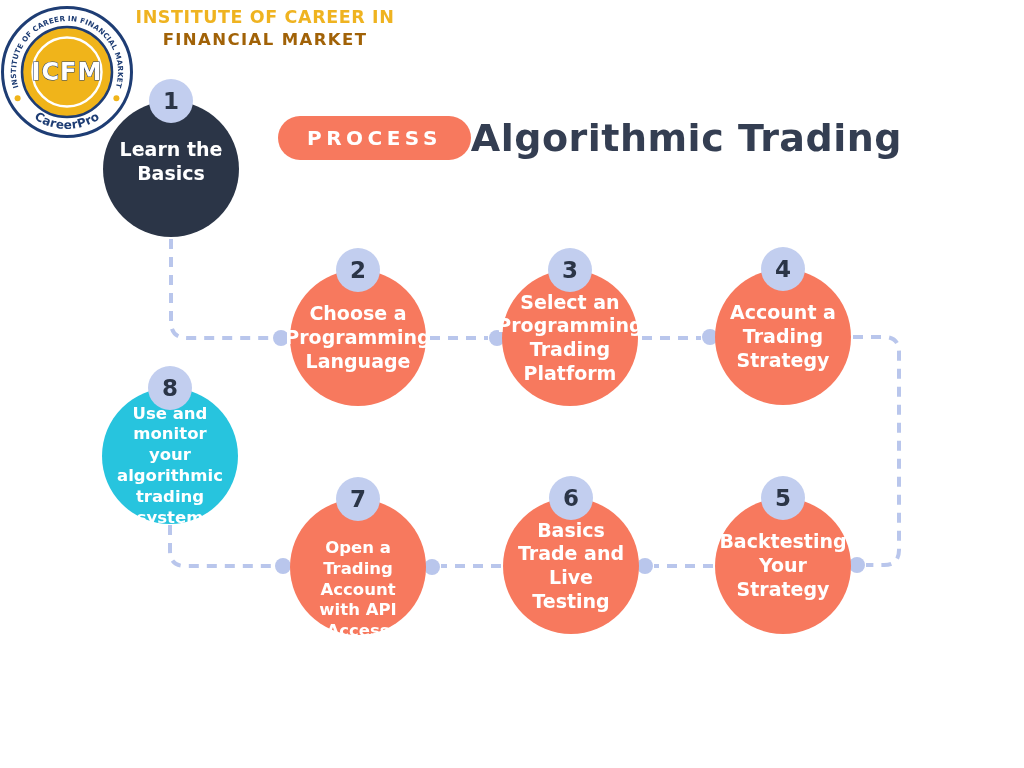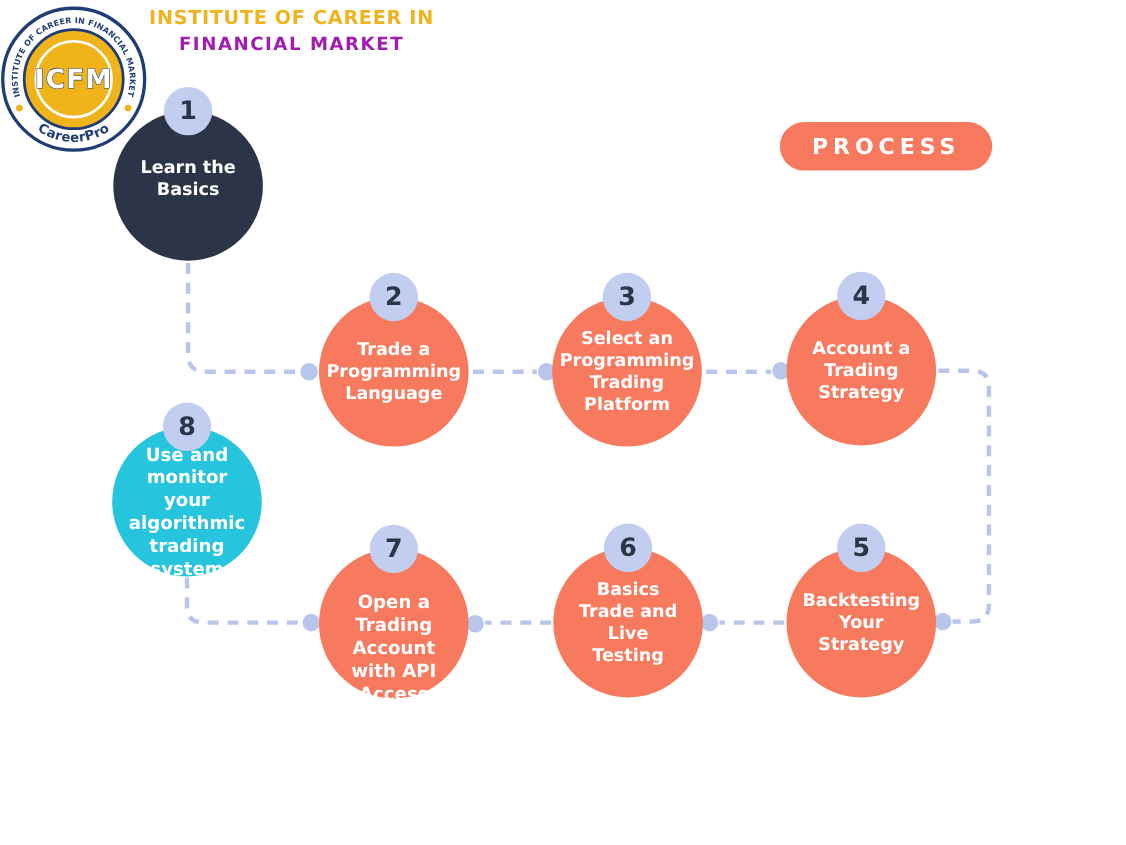--- a/index.html
+++ b/index.html
@@ -15,21 +15,21 @@
   
   .connectors{position:absolute;left:0;top:0;width:1024px;height:768px;z-index:1;}
 
   
   .logo{position:absolute;left:0;top:2px;width:134px;height:138px;z-index:4;}
   .logo .ring-text{font-size:7.2px;font-weight:bold;letter-spacing:0.2px;fill:#1E3D74;}
   .logo .tagline{font-size:12px;font-weight:bold;fill:#1E3D74;letter-spacing:0.3px;}
   .logo .monogram{font-size:24px;font-weight:bold;fill:#ffffff;stroke:#1E3D74;stroke-width:1px;paint-order:stroke;letter-spacing:1px;text-anchor:middle;}
   .brand-text{position:absolute;left:120px;top:7px;width:290px;text-align:center;z-index:4;line-height:1.25;}
   .brand-line1{color:#EFB320;font-size:17.5px;font-weight:bold;letter-spacing:0.6px;}
-  .brand-line2{color:#a21caf;font-size:16.5px;font-weight:bold;letter-spacing:1.4px;margin-top:1px;}
+  .brand-line2{color:#a16207;font-size:16.5px;font-weight:bold;letter-spacing:1.4px;margin-top:1px;}
 
   
   .title-block{position:absolute;top:111px;right:122px;display:flex;flex-direction:row;align-items:flex-end;z-index:4;}
   .process-pill{
     background:#F7795E;color:#ffffff;
     font-size:20px;font-weight:bold;letter-spacing:4.5px;
     padding:10px 29px;border-radius:24px;
   }
   .page-title{
     margin:7px 0 0 0;color:#343E52;
@@ -48,21 +48,21 @@
   .s8 .circle{background:#27C4DE;}
   .badge{
     position:absolute;left:46px;top:-22px;width:44px;height:44px;border-radius:50%;
     background:#C2CEEF;color:#2B3547;
     display:flex;align-items:center;justify-content:center;
     font-size:23px;font-weight:bold;
     z-index:2;
   }
   .label{
     position:relative;z-index:3;
-    color:#ffffff;font-size:16px;font-weight:bold;line-height:1.25;
+    color:#ffffff;font-size:19px;font-weight:bold;line-height:1.25;
     text-align:center;white-space:pre-line;
   }
   .s1 .label{transform:translateY(-7px);}
   .s7 .label{font-size:16.5px;line-height:1.26;transform:translateY(3px);margin-top:40px;}
   .s8 .label{font-size:16.5px;line-height:1.26;transform:translateY(10px);}
 
   .s1{left:103px;top:101px;}
   .s2{left:290px;top:270px;}
   .s3{left:502px;top:270px;}
   .s4{left:715px;top:269px;}
@@ -110,33 +110,34 @@
     <text x="67" y="78" class="monogram">ICFM</text>
   </svg>
 
   <div class="brand-text">
     <div class="brand-line1">INSTITUTE OF CAREER IN</div>
     <div class="brand-line2">FINANCIAL MARKET</div>
   </div>
 
   <div class="title-block">
     <div class="process-pill">PROCESS</div>
+    <h1 class="page-title">Algorithmic Trading</h1>
   </div>
 
   <div class="step s1">
     <div class="circle">
       <span class="label">Learn the
 Basics</span>
     </div>
     <div class="badge">1</div>
   </div>
 
   <div class="step s2">
     <div class="circle">
-      <span class="label">Trade a
+      <span class="label">Choose a
 Programming
 Language</span>
     </div>
     <div class="badge">2</div>
   </div>
 
   <div class="step s3">
     <div class="circle">
       <span class="label">Select an
 Programming

